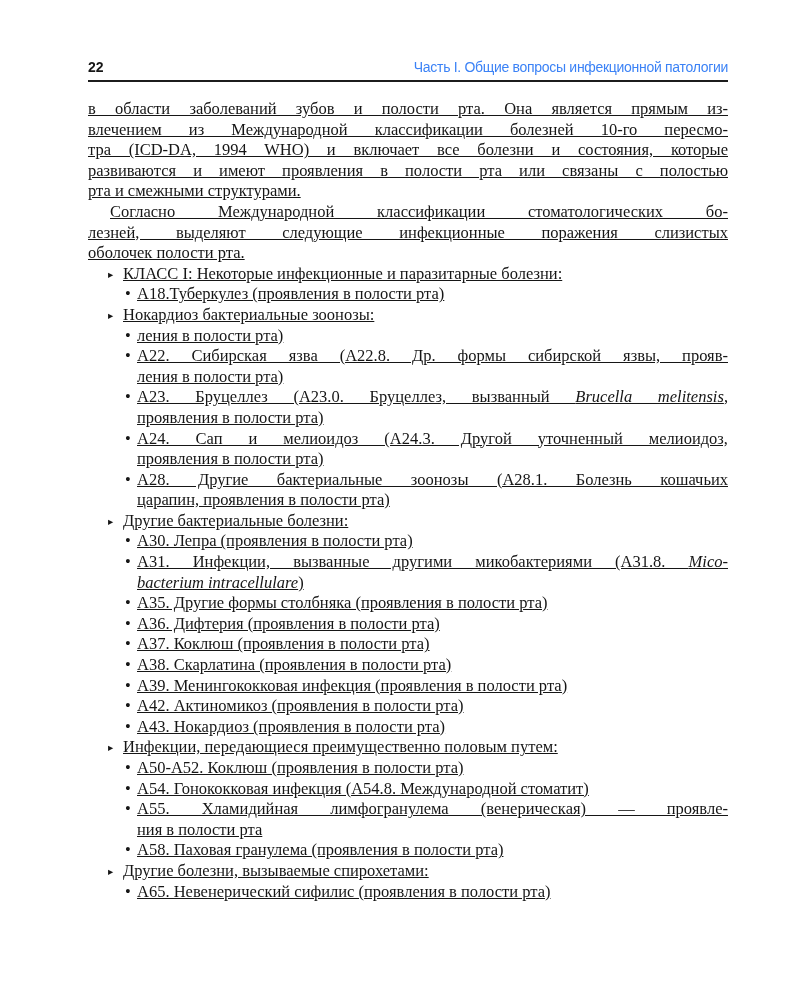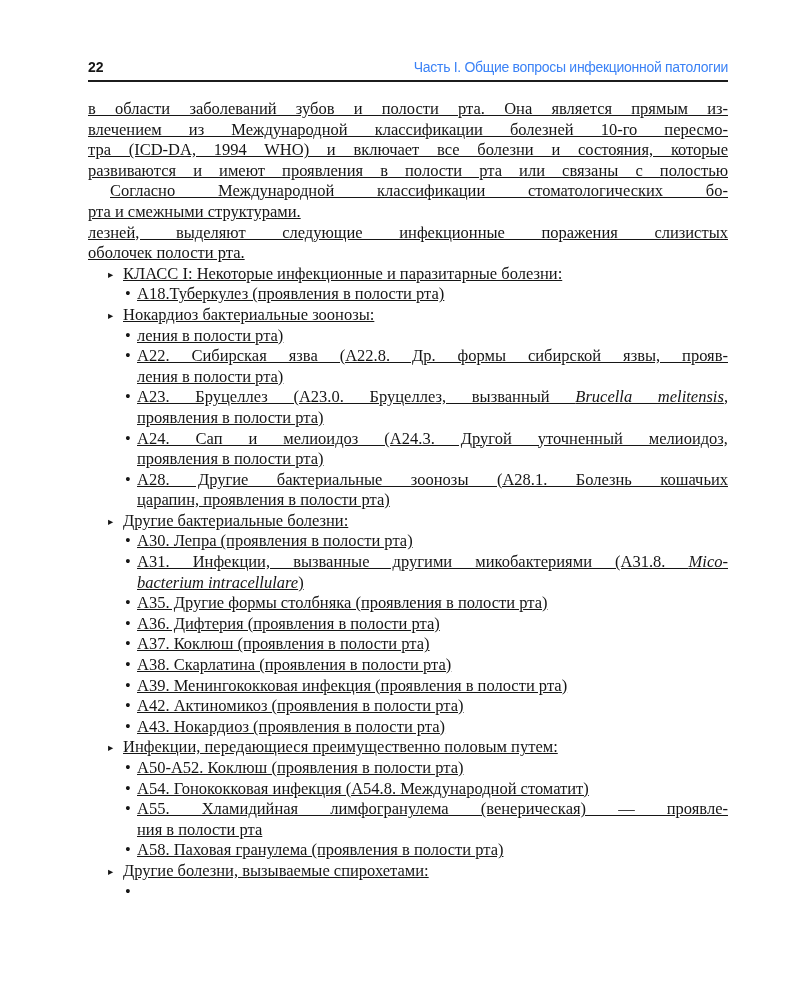--- a/index.html
+++ b/index.html
@@ -71,22 +71,22 @@
 <div class="page">
   <div class="hdr">
     <span class="pagenum">22</span>
     <span class="chtitle">Часть I. Общие вопросы инфекционной патологии</span>
   </div>
   <div class="bodycol">
       <div class="line"><span>в области заболеваний зубов и полости рта. Она является прямым из-</span></div>
       <div class="line"><span>влечением из Международной классификации болезней 10-го пересмо-</span></div>
       <div class="line"><span>тра (ICD-DA, 1994 WHO) и включает все болезни и состояния, которые</span></div>
       <div class="line"><span>развиваются и имеют проявления в полости рта или связаны с полостью</span></div>
+      <div class="line last"><span>рта и смежными структурами.</span></div>
       <div class="line ind"><span>Согласно Международной классификации стоматологических бо-</span></div>
-      <div class="line last"><span>рта и смежными структурами.</span></div>
       <div class="line"><span>лезней, выделяют следующие инфекционные поражения слизистых</span></div>
       <div class="line last"><span>оболочек полости рта.</span></div>
       <div class="line l1 last"><span class="mk mk1">▸</span><span>КЛАСС I: Некоторые инфекционные и паразитарные болезни:</span></div>
       <div class="line l2 last"><span class="mk mk2">•</span><span>A18.Туберкулез (проявления в полости рта)</span></div>
       <div class="line l1 last"><span class="mk mk1">▸</span><span>Нокардиоз бактериальные зоонозы:</span></div>
       <div class="line l2"><span class="mk mk2">•</span></div>
       <div class="line l2 last"><span>ления в полости рта)</span></div>
       <div class="line l2"><span class="mk mk2">•</span><span>A22. Сибирская язва (A22.8. Др. формы сибирской язвы, прояв-</span></div>
       <div class="line l2 last"><span>ления в полости рта)</span></div>
       <div class="line l2"><span class="mk mk2">•</span><span>A23. Бруцеллез (A23.0. Бруцеллез, вызванный </span><span class="it">Brucella melitensis</span><span>,</span></div>
@@ -106,15 +106,15 @@
       <div class="line l2 last"><span class="mk mk2">•</span><span>A39. Менингококковая инфекция (проявления в полости рта)</span></div>
       <div class="line l2 last"><span class="mk mk2">•</span><span>A42. Актиномикоз (проявления в полости рта)</span></div>
       <div class="line l2 last"><span class="mk mk2">•</span><span>A43. Нокардиоз (проявления в полости рта)</span></div>
       <div class="line l1 last"><span class="mk mk1">▸</span><span>Инфекции, передающиеся преимущественно половым путем:</span></div>
       <div class="line l2 last"><span class="mk mk2">•</span><span>A50-A52. Коклюш (проявления в полости рта)</span></div>
       <div class="line l2 last"><span class="mk mk2">•</span><span>A54. Гонококковая инфекция (A54.8. Международной стоматит)</span></div>
       <div class="line l2"><span class="mk mk2">•</span><span>A55. Хламидийная лимфогранулема (венерическая) — проявле-</span></div>
       <div class="line l2 last"><span>ния в полости рта</span></div>
       <div class="line l2 last"><span class="mk mk2">•</span><span>A58. Паховая гранулема (проявления в полости рта)</span></div>
       <div class="line l1 last"><span class="mk mk1">▸</span><span>Другие болезни, вызываемые спирохетами:</span></div>
-      <div class="line l2 last"><span class="mk mk2">•</span></div>
+      <div class="line l2 last"><span class="mk mk2">•</span><span>A65. Невенерический сифилис (проявления в полости рта)</span></div>
     </div>
 </div>
 
 </body></html>

